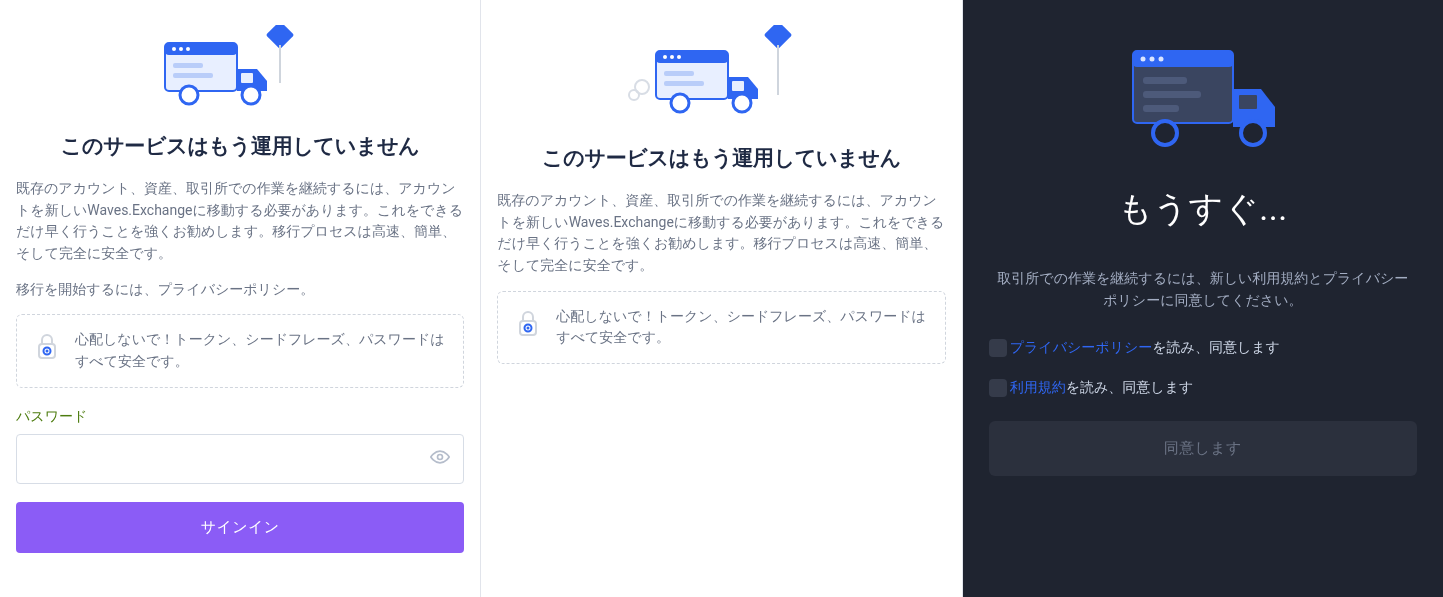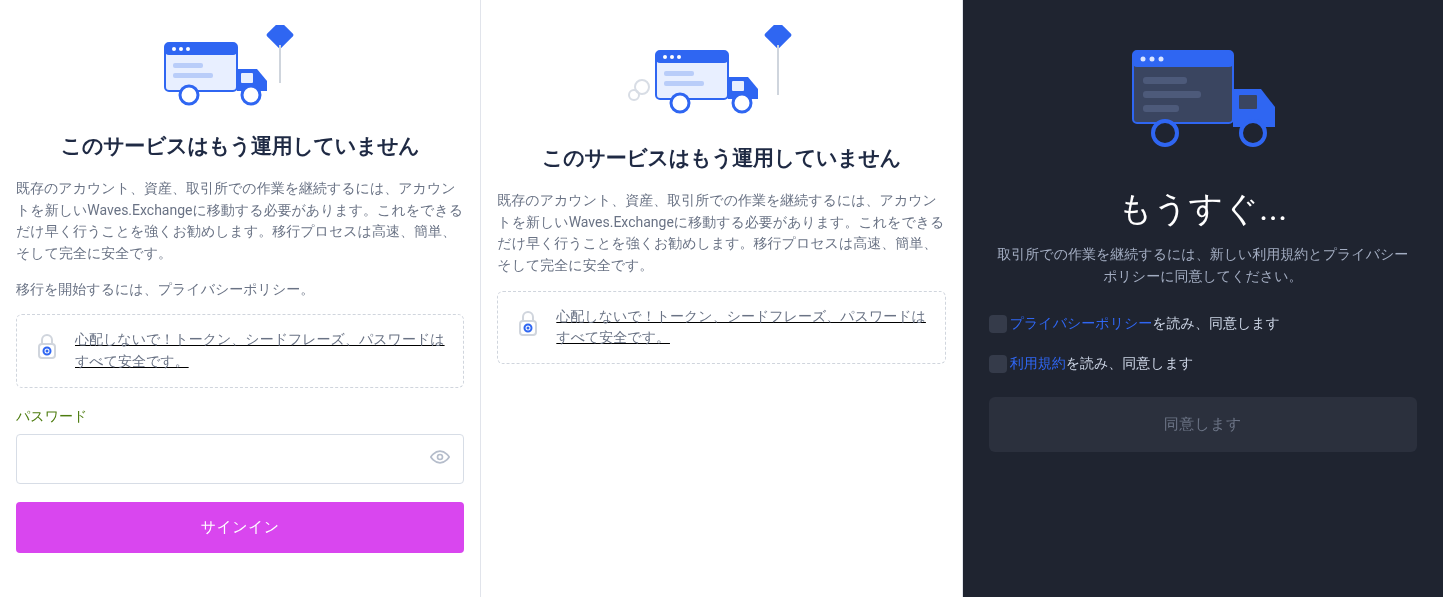--- a/index.html
+++ b/index.html
@@ -31,21 +31,20 @@
       padding: 0 6px;
     }
     .notice-box {
       border: 1px dashed #d0d5dd;
       border-radius: 6px;
       padding: 14px 16px;
       display: flex;
       gap: 14px;
       align-items: flex-start;
       margin: 10px 6px 20px;
-      text-decoration: underline;
     }
     .notice-icon { flex-shrink: 0; margin-top: 2px; }
     .notice-text { color: #6a7385; font-size: 14px; line-height: 1.55; }
     .form-label { color: #4d7c0f; font-size: 14px; margin: 0 6px 8px; display: block; }
     .input-wrap { position: relative; margin: 0 6px 18px; }
     .text-input {
       width: 100%;
       border: 1px solid #d7dde6;
       border-radius: 4px;
       padding: 16px 44px 16px 14px;
@@ -66,27 +65,27 @@
       margin: 0 6px;
       border: none;
       border-radius: 4px;
       padding: 16px;
       font-size: 15px;
       font-weight: 500;
       cursor: pointer;
       letter-spacing: 0.4px;
     }
     .btn-primary { background: #2f66f2; color: #fff; }
-    .btn-primary-disabled { background: #d946ef; color: #fff; cursor: default; }
+    .btn-primary-disabled { background: #8b5cf6; color: #fff; cursor: default; }
     .btn-dark-disabled { background: #2b303d; color: #6b7385; cursor: default; width: 100%; margin: 0; border-radius: 6px; padding: 18px; }
     .title-dark {
       font-size: 34px;
       font-weight: 400;
       text-align: center;
-      margin-bottom: 12px;
+      margin-bottom: 36px;
       color: #fff;
       letter-spacing: 0.5px;
     }
     .dark-sub {
       color: #a3adc2;
       font-size: 14px;
       text-align: center;
       line-height: 1.55;
       margin-bottom: 28px;
       padding: 0 8px;

